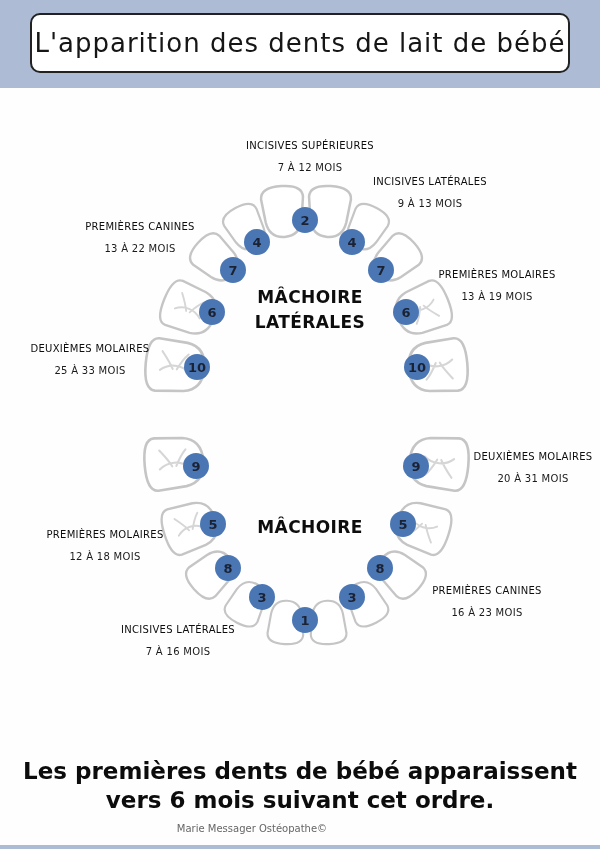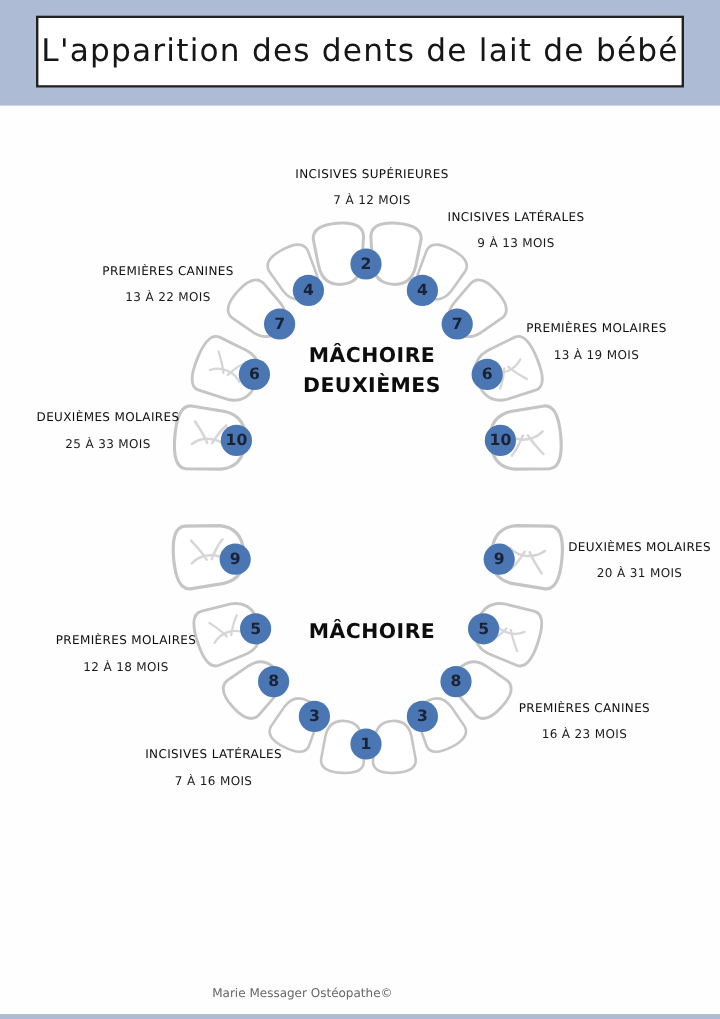--- a/index.html
+++ b/index.html
@@ -6,21 +6,21 @@
   html,body { background:#aebbd4; }
   body { font-family:"DejaVu Sans","Liberation Sans",sans-serif; color:#111; }
 
   .poster { position:relative; width:600px; height:849px; margin:0 auto;
             background:#aebbd4; overflow:hidden; }
 
   .panel { position:absolute; left:0; top:88px; width:600px; height:757px;
            background:#fefefe; }
 
   .title-box { position:absolute; left:30px; top:13px; width:540px; height:60px;
-               background:#ffffff; border:2px solid #222; border-radius:0;
+               background:#ffffff; border:2px solid #222; border-radius:10px;
                display:flex; align-items:center; justify-content:center; }
   .title-box h1 { font-size:26px; font-weight:400; letter-spacing:1px; color:#161616;
                   white-space:nowrap; }
 
   .teeth { position:absolute; left:0; top:0; width:600px; height:849px; }
   .teeth path { fill:#ffffff; stroke:#c5c5c5; stroke-width:2.5px; }
   .teeth .fissure { fill:none; stroke:#d6d6d6; stroke-width:2px; stroke-linecap:round; }
 
   .jaw-title { position:absolute; left:200px; width:220px; text-align:center;
                font-size:17px; font-weight:bold; letter-spacing:0.4px;
@@ -82,21 +82,21 @@
     <use href="#t-incisor" transform="translate(212,573) rotate(-132) scale(0.93)"></use>
     <use href="#t-incisor" transform="translate(400,573) rotate(132) scale(0.93)"></use>
     <use href="#t-incisor" transform="translate(247,603) rotate(-153) scale(0.85)"></use>
     <use href="#t-incisor" transform="translate(366,603) rotate(153) scale(0.85)"></use>
     <use href="#t-incisor" transform="translate(286,622) rotate(-177) scale(0.85)"></use>
     <use href="#t-incisor" transform="translate(328,622) rotate(177) scale(0.85)"></use>
   </svg>
 
   <div class="jaw-title" style="top:285px;">
     <div>MÂCHOIRE</div>
-    <div>DEUXIÈMES</div>
+    <div>LATÉRALES</div>
   </div>
   <div class="jaw-title" style="top:515px;">
     <div>MÂCHOIRE</div>
   </div>
 
   <div class="badge" style="left:292px;top:207px;">2</div>
   <div class="badge" style="left:244px;top:229px;">4</div>
   <div class="badge" style="left:339px;top:229px;">4</div>
   <div class="badge" style="left:220px;top:257px;">7</div>
   <div class="badge" style="left:368px;top:257px;">7</div>
@@ -146,15 +146,19 @@
   </div>
   <div class="annotation" style="left:402px;top:585px;">
     <div class="ann-label">PREMIÈRES CANINES</div>
     <div class="ann-age">16 À 23 MOIS</div>
   </div>
   <div class="annotation" style="left:93px;top:624px;">
     <div class="ann-label">INCISIVES LATÉRALES</div>
     <div class="ann-age">7 À 16 MOIS</div>
   </div>
 
+  <div class="footer-heading">
+    <div>Les premières dents de bébé apparaissent</div>
+    <div>vers 6 mois suivant cet ordre.</div>
+  </div>
   <div class="credit">Marie Messager Ostéopathe©</div>
 
 </div>
 
 </body></html>

